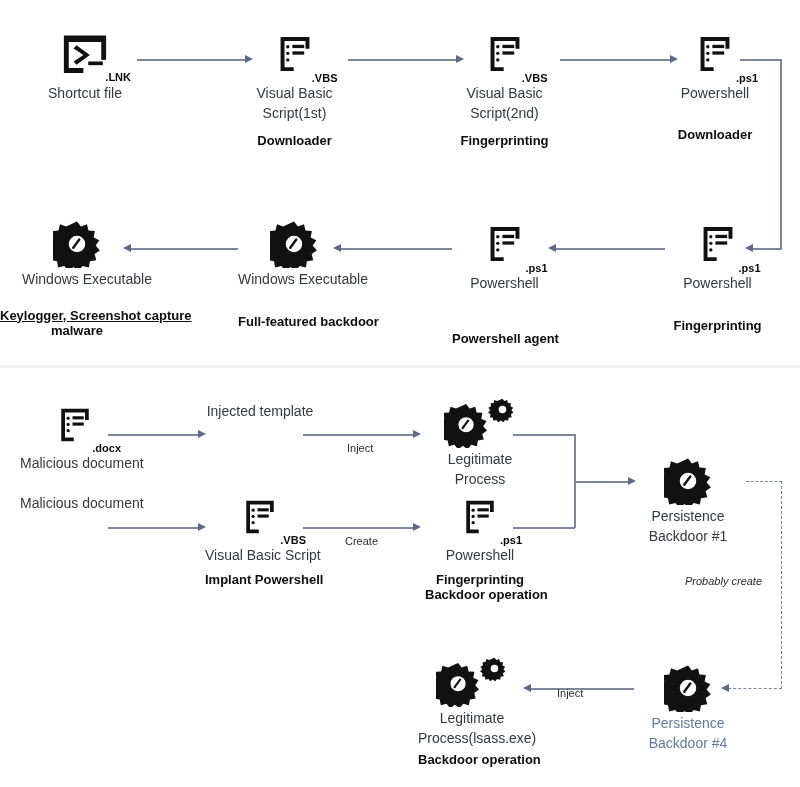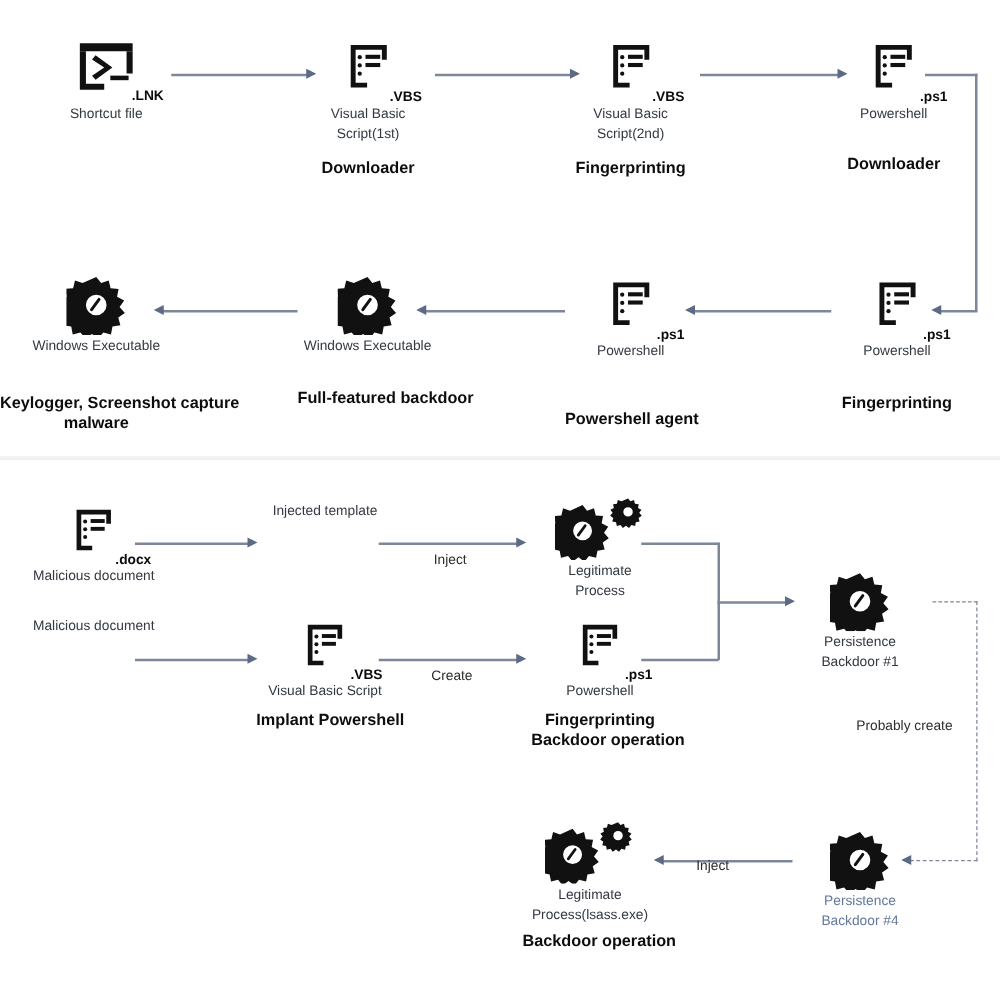--- a/index.html
+++ b/index.html
@@ -15,21 +15,21 @@
 
   .divider{
     position:absolute;left:0;width:800px;height:3px;
     background:#f0f1f3;
   }
 
   
   .node{position:absolute;text-align:center;}
   .node .icon{display:flex;align-items:flex-end;justify-content:center;height:52px;}
   .cap{
-    font-size:11px;color:#333941;line-height:1.18;
+    font-size:14px;color:#333941;line-height:1.18;
     margin-top:3px;white-space:nowrap;
   }
   .cap.blue{color:#62799b;}
   .bold{
     font-size:13px;font-weight:bold;color:#0d0d0d;line-height:1.2;
     white-space:nowrap;
   }
   .ext{
     font-size:11px;font-weight:bold;color:#0b0b0b;
   }
@@ -221,21 +221,21 @@
   <div class="ln lh" style="left:130px;top:248px;width:108px;"></div>
   <div class="head l" style="left:123px;top:243.5px;"></div>
 
   <div class="node" style="left:22px;top:216px;width:110px;">
     <div class="icon">
       <svg width="48" height="48">
           <use href="#ic-gear" width="48" height="48"></use>
         </svg>
     </div>
     <div class="cap">Windows Executable</div>
-    <div class="bold" style="margin-top:30px;margin-left:-22px;">Keylogger, Screenshot capture</div>
+    <div class="bold" style="margin-top:20px;margin-left:-22px;text-decoration:underline;">Keylogger, Screenshot capture</div>
     <div class="bold">malware</div>
   </div>
 
   <div class="node" style="left:20px;top:400px;width:110px;">
     <div class="icon">
       <span class="iconwrap">
         <svg width="40" height="46">
             <use href="#ic-script" width="40" height="46"></use>
           </svg>
         <span class="ext" style="right:-26px;">.docx</span>
@@ -316,21 +316,21 @@
         </svg>
     </div>
     <div class="cap">Persistence</div>
     <div class="cap">Backdoor #1</div>
   </div>
 
   <div class="dash-h" style="left:746px;top:481px;width:36px;"></div>
   <div class="dash-v" style="left:781px;top:481px;height:208px;"></div>
   <div class="dash-h" style="left:728px;top:688px;width:54px;"></div>
   <div class="head l" style="left:721px;top:683.5px;"></div>
-  <div class="elabel" style="left:685px;top:575px;">Probably create</div>
+  <div class="elabel" style="left:685px;top:575px;font-style:italic;">Probably create</div>
 
   <div class="node" style="left:638px;top:660px;width:100px;">
     <div class="icon">
       <svg width="48" height="48">
           <use href="#ic-gear" width="48" height="48"></use>
         </svg>
     </div>
     <div class="cap blue">Persistence</div>
     <div class="cap blue">Backdoor #4</div>
   </div>

